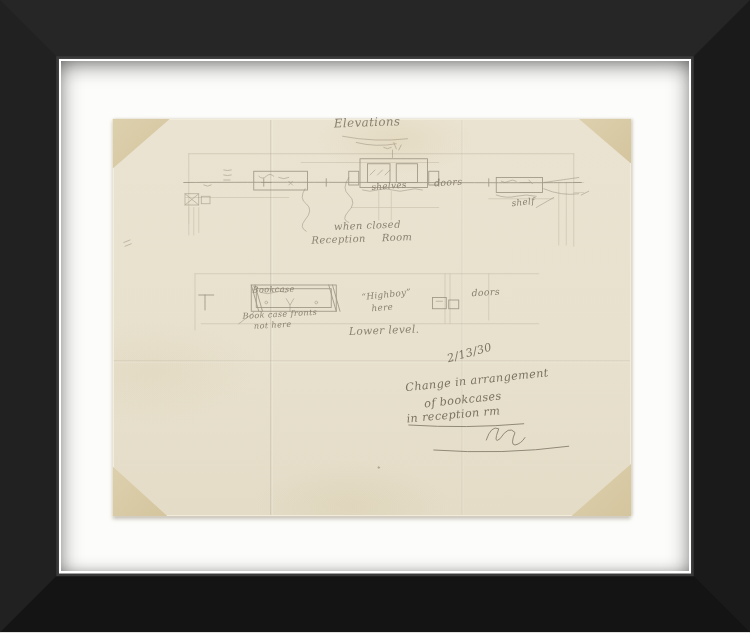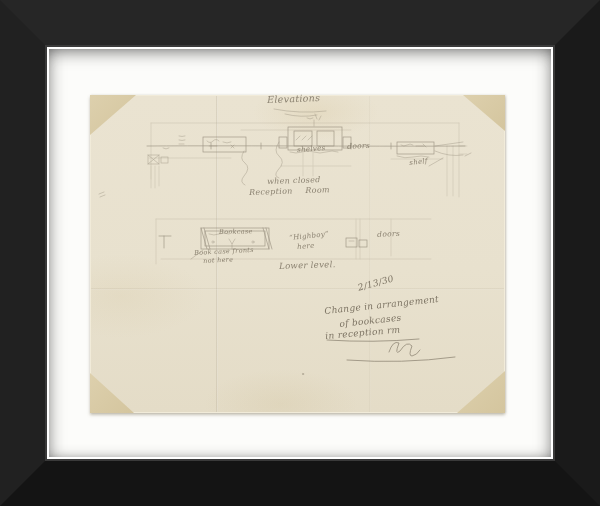--- a/index.html
+++ b/index.html
@@ -140,21 +140,21 @@
       </g>
     </svg>
 
     <span class="hw" style="left:176px;top:-1px;font-size:9.5px;transform:rotate(-2deg);">Elevations</span>
     <span class="hw" style="left:206px;top:51px;font-size:7px;transform:rotate(-4deg);">shelves</span>
     <span class="hw" style="left:256px;top:47px;font-size:7.5px;transform:rotate(-3deg);">doors</span>
     <span class="hw" style="left:318px;top:64px;font-size:7px;transform:rotate(-6deg);">shelf</span>
     <span class="hw" style="left:176px;top:82px;font-size:8px;transform:rotate(-2deg);">when closed</span>
     <span class="hw" style="left:158px;top:93px;font-size:8px;transform:rotate(-2deg);word-spacing:10px;">Reception  Room</span>
 
-    <span class="hw" style="left:128px;top:133px;font-size:6.5px;transform:rotate(-1deg);">Bookcase</span>
+    <span class="hw" style="left:111px;top:133px;font-size:6.5px;transform:rotate(-1deg);">Bookcase</span>
     <span class="hw" style="left:103px;top:154px;font-size:6.5px;transform:rotate(-3deg);">Book case fronts</span>
     <span class="hw" style="left:112px;top:162px;font-size:6.5px;transform:rotate(-3deg);">not here</span>
     <span class="hw" style="left:198px;top:139px;font-size:7px;transform:rotate(-6deg);">“Highboy”</span>
     <span class="hw" style="left:206px;top:148px;font-size:7px;transform:rotate(-4deg);">here</span>
     <span class="hw" style="left:286px;top:135px;font-size:7.5px;transform:rotate(-3deg);">doors</span>
     <span class="hw" style="left:188px;top:166px;font-size:8.5px;transform:rotate(-2deg);">Lower level.</span>
 
     <span class="hw hw-dark" style="left:266px;top:188px;font-size:9px;transform:rotate(-15deg);">2/13/30</span>
     <span class="hw hw-dark" style="left:233px;top:211px;font-size:9px;transform:rotate(-6deg);">Change in arrangement</span>
     <span class="hw hw-dark" style="left:248px;top:224px;font-size:9px;transform:rotate(-6deg);">of bookcases</span>

